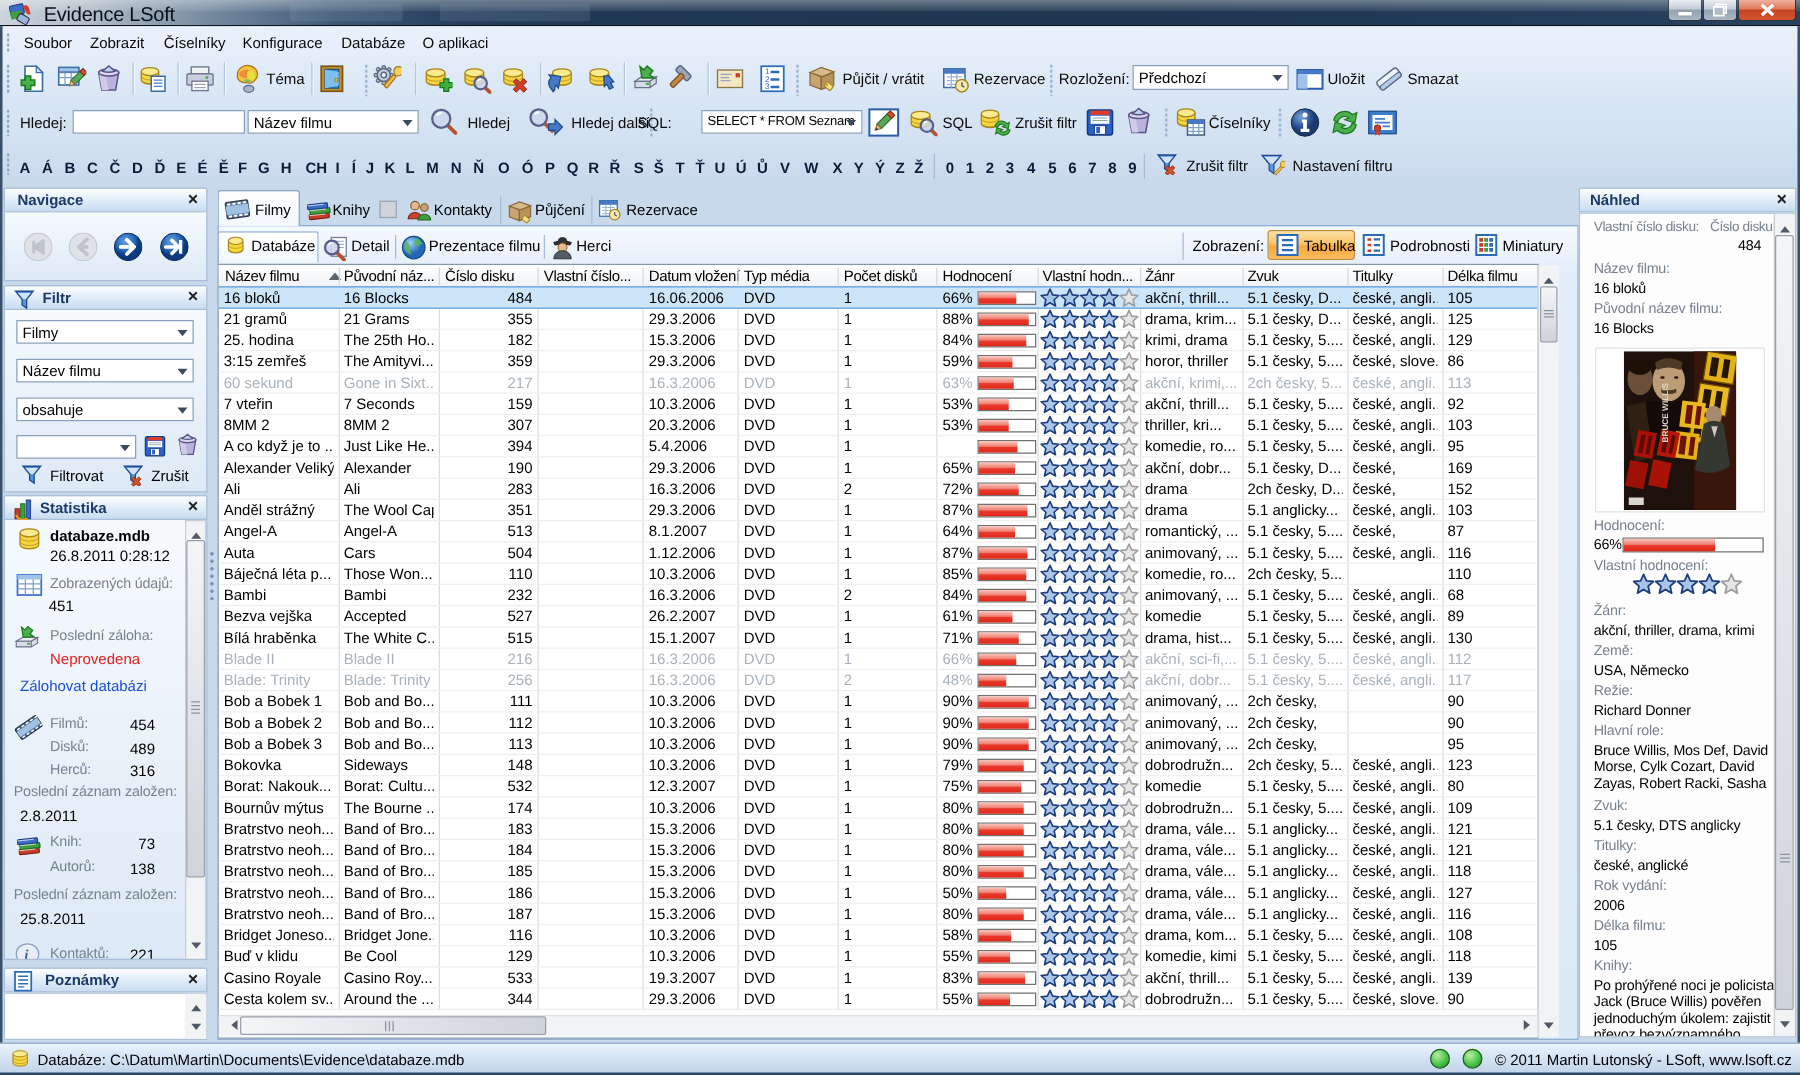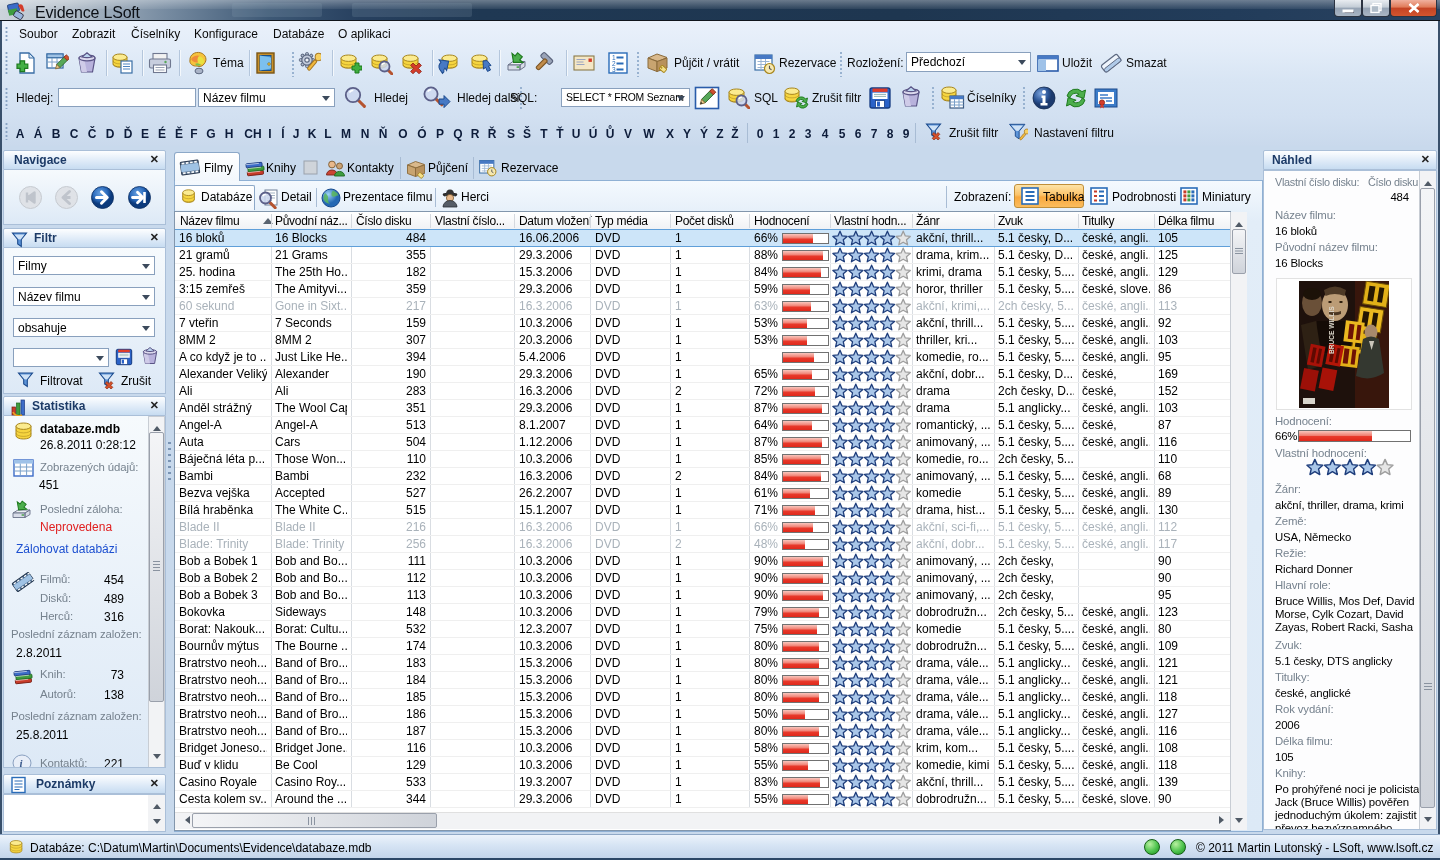--- a/index.html
+++ b/index.html
@@ -1454,21 +1454,21 @@
       <span class="c" style="left:344px;width:68px">10.3.2006</span>
       <span class="c" style="left:420px;width:72px">DVD</span>
       <span class="c" style="left:500px;width:70px">1</span>
       <span class="c" style="left:579px;width:26px">58%</span>
       <span class="bar">
         <span class="bf" style="width:26px"></span>
       </span>
       <svg class="st" width="80" height="17">
         <use href="#st4"></use>
       </svg>
-      <span class="c" style="left:741px;width:74px">krim, kom...</span>
+      <span class="c" style="left:741px;width:74px">drama, kom...</span>
       <span class="c" style="left:823px;width:76px">5.1 česky, 5....</span>
       <span class="c" style="left:907px;width:68px">české, angli...</span>
       <span class="c" style="left:983px;width:60px">108</span>
     </div>
     <div class="row" style="top:545px">
       <span class="c" style="left:4px;width:88px">Buď v klidu</span>
       <span class="c" style="left:100px;width:72px">Be Cool</span>
       <span class="c r" style="left:180px;width:71px">129</span>
       <span class="c" style="left:344px;width:68px">10.3.2006</span>
       <span class="c" style="left:420px;width:72px">DVD</span>

